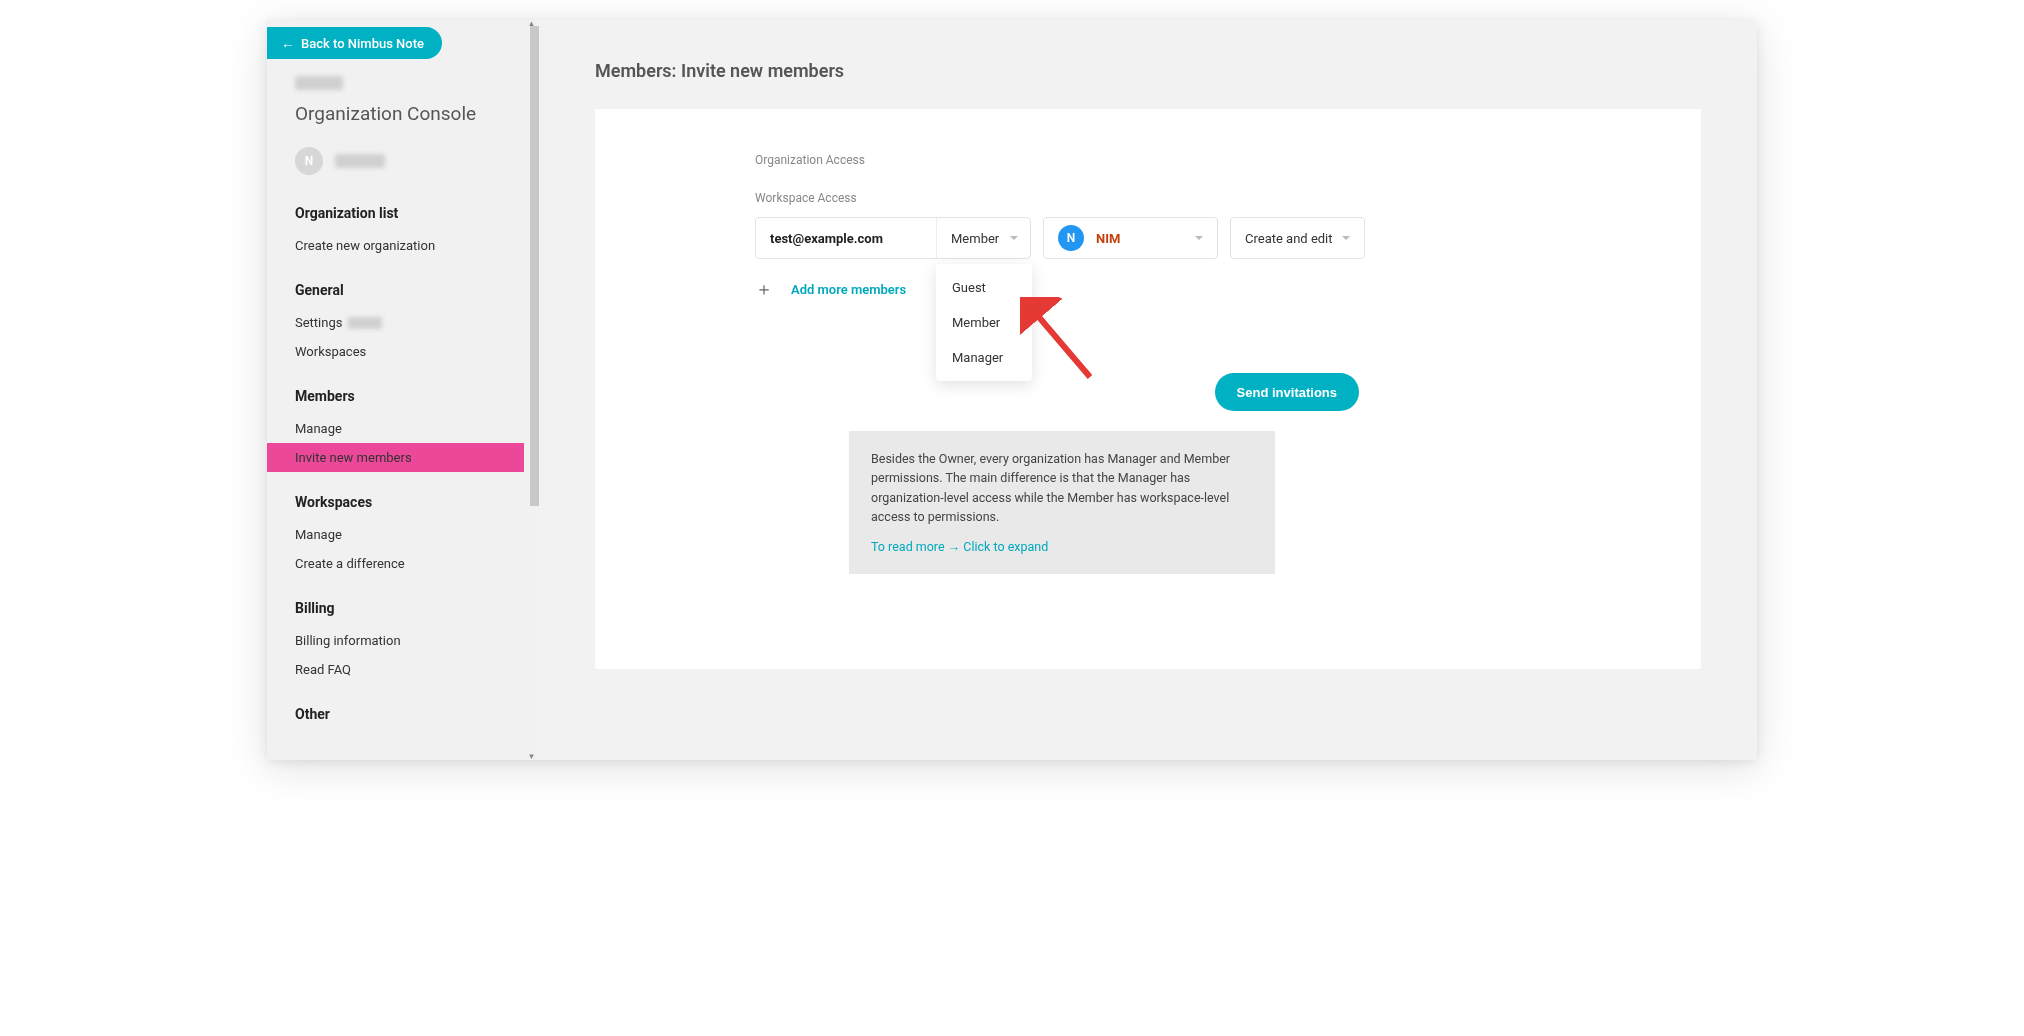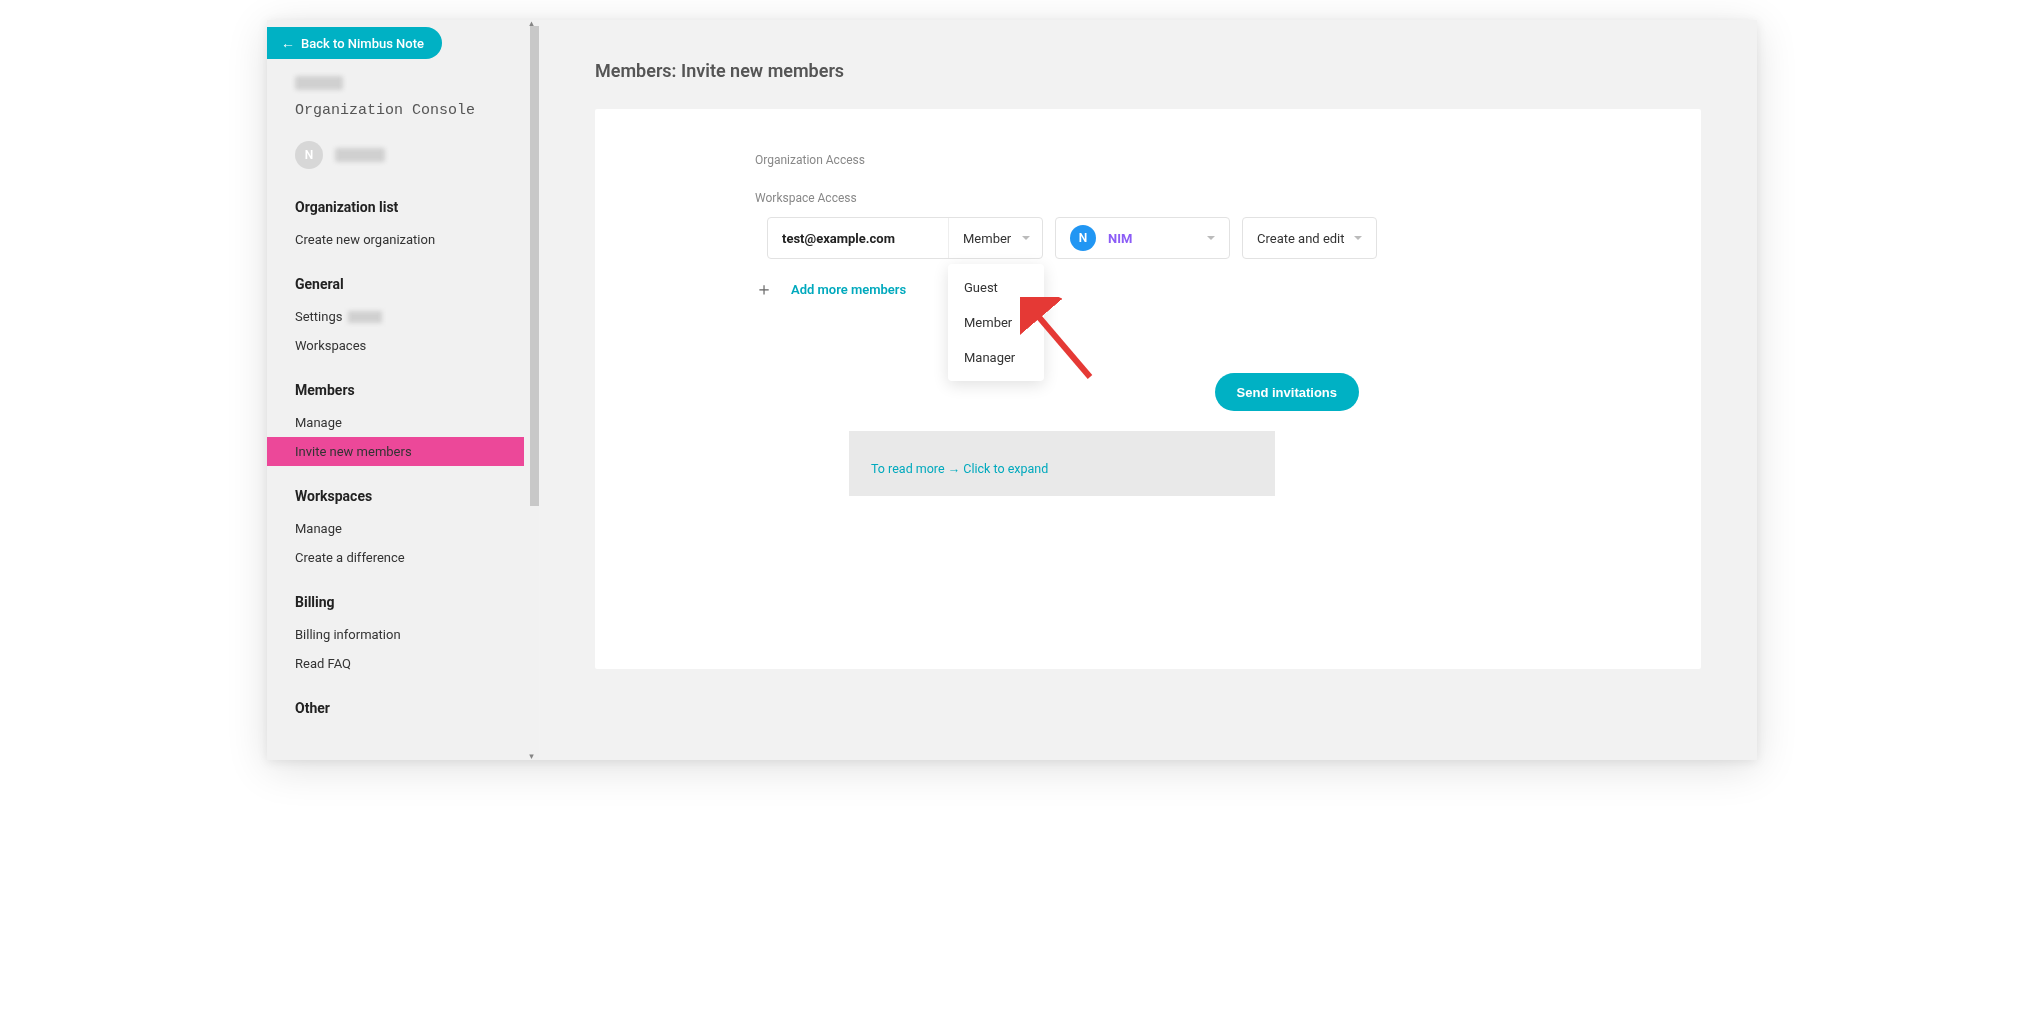--- a/index.html
+++ b/index.html
@@ -58,21 +58,21 @@
   .org-block {
     margin-bottom: 22px;
   }
   .blur-bar {
     display: inline-block;
     background: #d0d0d0;
     border-radius: 2px;
     filter: blur(2px);
   }
   .org-block .blur-bar { width: 48px; height: 14px; margin-bottom: 8px; }
-  .org-console-label { font-size: 15px; color: #555; font-family: Liberation Mono, monospace; }
+  .org-console-label { font-size: 19px; color: #555; }
   .user-block { display: flex; align-items: center; margin-bottom: 30px; }
   .avatar-gray {
     width: 28px; height: 28px; border-radius: 50%;
     background: #d7d7d7; color: #fff;
     display: flex; align-items: center; justify-content: center;
     font-size: 12px; font-weight: 600; margin-right: 12px;
   }
   .user-block .blur-bar { width: 50px; height: 14px; }
   .section-title {
     font-size: 14px; font-weight: 700; color: #222;
@@ -133,28 +133,28 @@
   }
   .select-box { justify-content: space-between; cursor: pointer; position: relative; }
   .select-ws { width: 175px; }
   .select-perm { width: 135px; }
   .ws-badge {
     width: 26px; height: 26px; border-radius: 50%;
     background: #2196f3; color: #fff;
     display: flex; align-items: center; justify-content: center;
     font-size: 12px; font-weight: 600; margin-right: 12px;
   }
-  .ws-name { font-weight: 700; font-size: 13px; color: #8b5cf6; flex: 1; }
+  .ws-name { font-weight: 700; font-size: 13px; color: #c2410c; flex: 1; }
   .caret-down {
     width: 0; height: 0; border-left: 4px solid transparent; border-right: 4px solid transparent;
     border-top: 4px solid #bbb; display: inline-block;
   }
   .org-row-combo {
     display: flex; border: 1px solid #e2e2e2; border-radius: 4px; height: 42px;
-    width: 276px; overflow: visible; position: relative; margin-left: 12px;
+    width: 276px; overflow: visible; position: relative;
   }
   .org-row-combo .email-part { flex: 1; padding: 0 14px; display: flex; align-items: center; font-weight: 700; font-size: 13px; color: #222; }
   .org-row-combo .role-part { width: 94px; border-left: 1px solid #eee; padding: 0 12px 0 14px; display: flex; align-items: center; justify-content: space-between; cursor: pointer; font-size: 13px; color: #333;}
 
   .dropdown {
     position: absolute; top: 46px; left: 180px; width: 96px;
     background: #fff; border-radius: 4px;
     box-shadow: 0 4px 16px rgba(0,0,0,0.12);
     padding: 6px 0; z-index: 10;
   }
@@ -303,20 +303,21 @@
       <div class="add-more">
         <span class="plus-icon">＋</span>
         <span>Add more members</span>
       </div>
 
       <div class="send-row">
         <button class="send-btn">Send invitations</button>
       </div>
 
       <div class="info-box">
+        <div>Besides the Owner, every organization has Manager and Member permissions. The main difference is that the Manager has organization-level access while the Member has workspace-level access to permissions.</div>
         <span class="info-link">To read more → Click to expand</span>
       </div>
 
       <svg class="red-arrow" width="90" height="90">
         <defs>
           <marker id="ah" markerWidth="10" markerHeight="10" refX="2" refY="5" orient="auto">
             <path d="M0,0 L10,5 L0,10 Z" fill="#e53935"></path>
           </marker>
         </defs>
         <line x1="70" y1="80" x2="12" y2="12" stroke="#e53935" stroke-width="6" marker-end="url(#ah)"></line>

